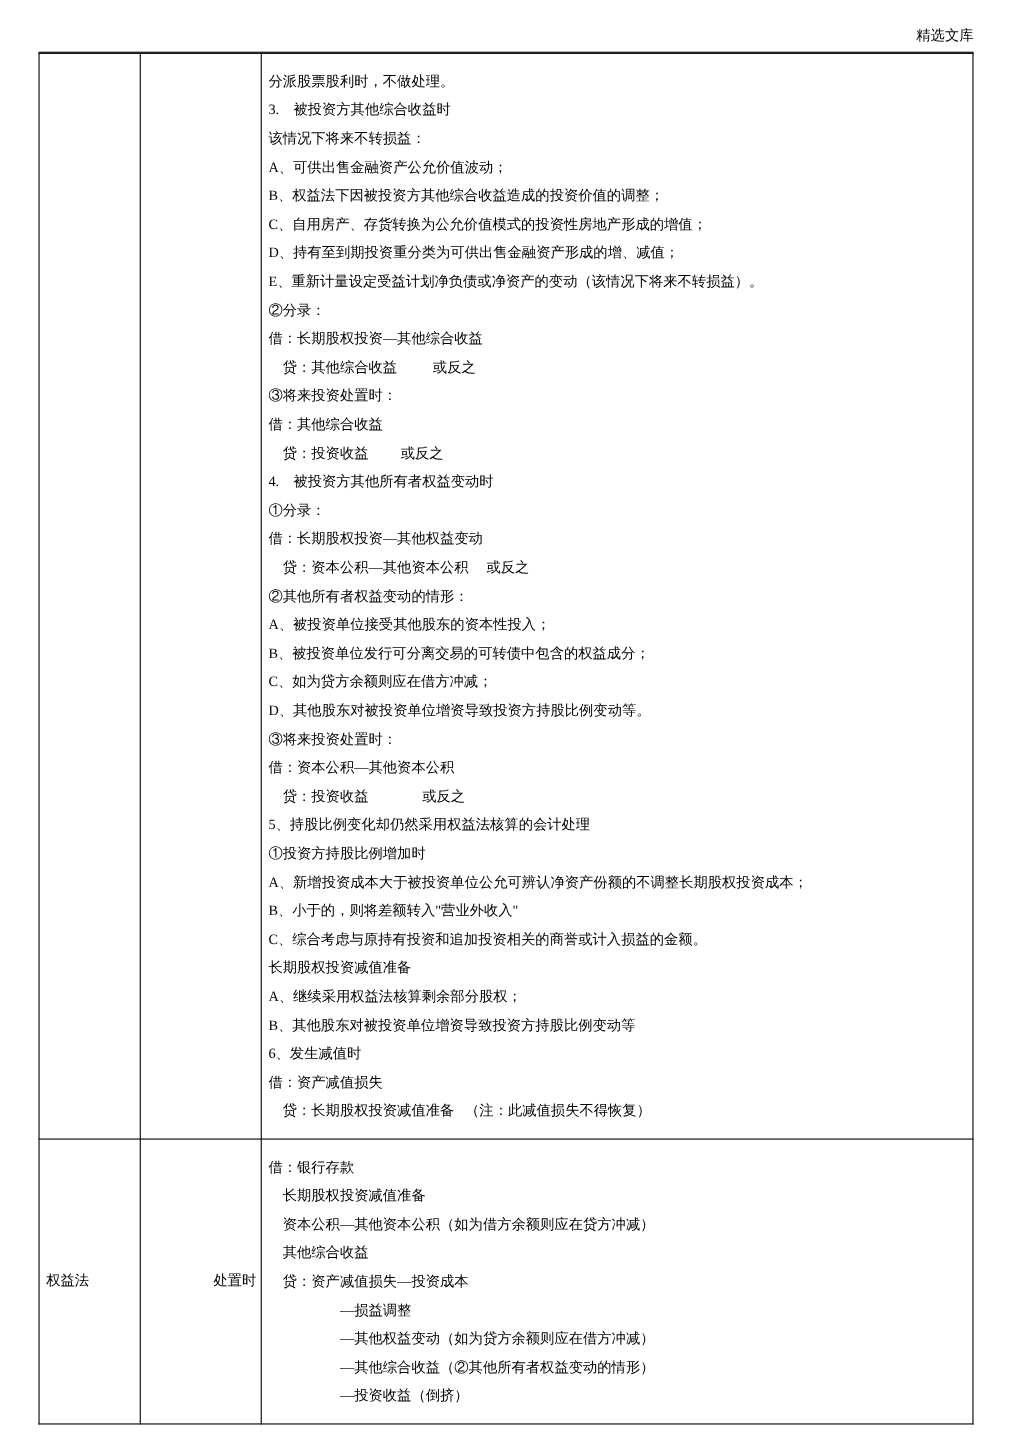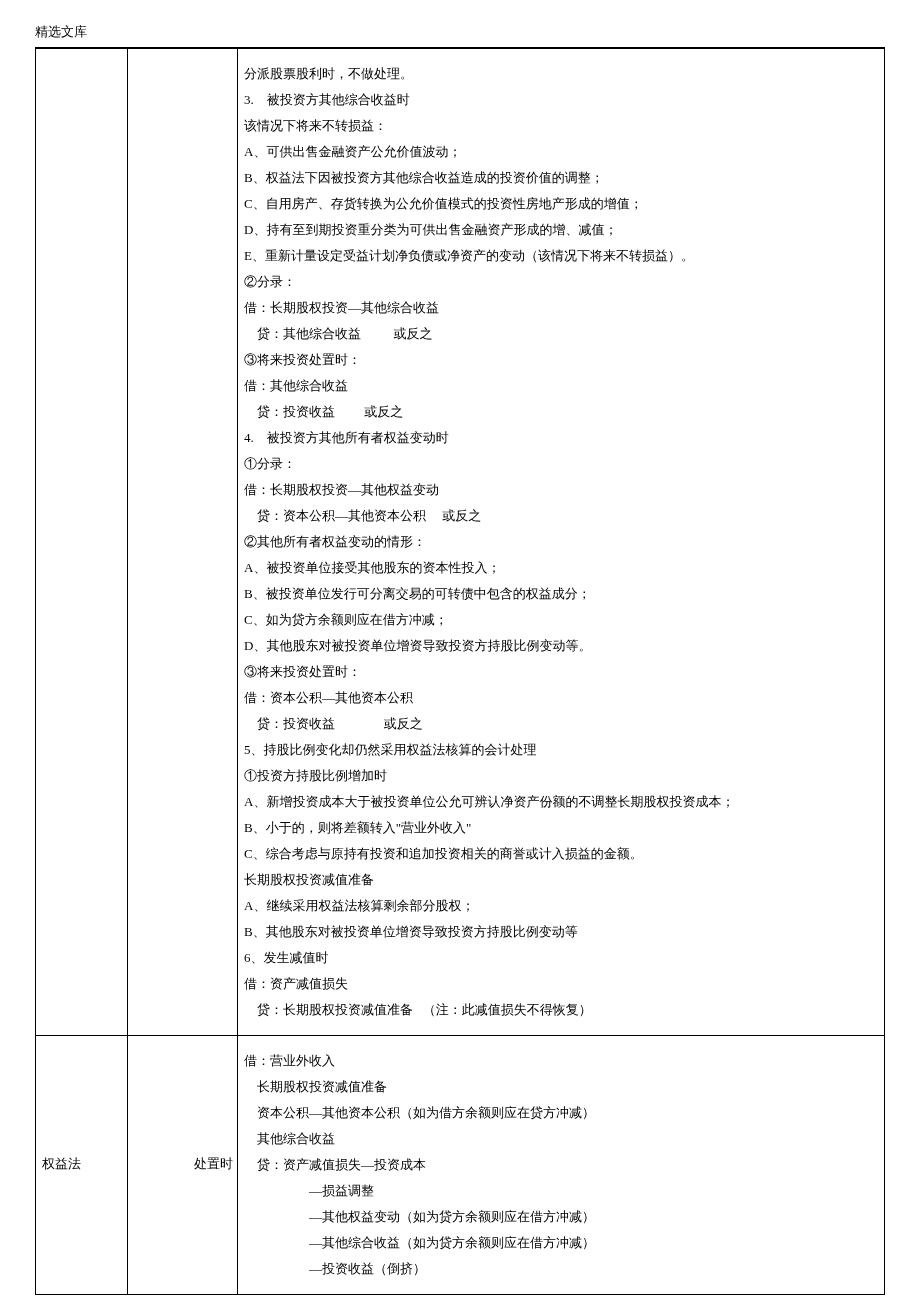--- a/index.html
+++ b/index.html
@@ -13,20 +13,21 @@
       background: #ffffff;
       color: #000000;
       width: 920px;
       margin: 0 auto;
       line-height: 1.9;
     }
     .page-wrapper {
       padding: 20px 35px 10px 35px;
     }
     .header-label {
+      text-align: right;
       font-size: 13px;
       color: #000;
       border-bottom: 1px solid #000;
       padding-bottom: 2px;
       margin-bottom: 0;
     }
     table {
       width: 100%;
       border-collapse: collapse;
       table-layout: fixed;
@@ -111,28 +112,28 @@
             <div class="line">B、其他股东对被投资单位增资导致投资方持股比例变动等</div>
             <div class="line">6、发生减值时</div>
             <div class="line">借：资产减值损失</div>
             <div class="line">    贷：长期股权投资减值准备   （注：此减值损失不得恢复）</div>
           </td>
         </tr>
         <tr>
           <td class="col0">权益法</td>
           <td class="col1">处置时</td>
           <td class="col2">
-            <div class="line">借：营业外收入</div>
+            <div class="line">借：银行存款</div>
             <div class="line">    长期股权投资减值准备</div>
             <div class="line">    资本公积—其他资本公积（如为借方余额则应在贷方冲减）</div>
             <div class="line">    其他综合收益</div>
             <div class="line">    贷：资产减值损失—投资成本</div>
             <div class="line">                    —损益调整</div>
             <div class="line">                    —其他权益变动（如为贷方余额则应在借方冲减）</div>
-            <div class="line">                    —其他综合收益（如为贷方余额则应在借方冲减）</div>
+            <div class="line">                    —其他综合收益（②其他所有者权益变动的情形）</div>
             <div class="line">                    —投资收益（倒挤）</div>
           </td>
         </tr>
       </tbody>
   </table>
 
   <div class="footer">
     <span>--</span>
     <span>4</span>
   </div>

